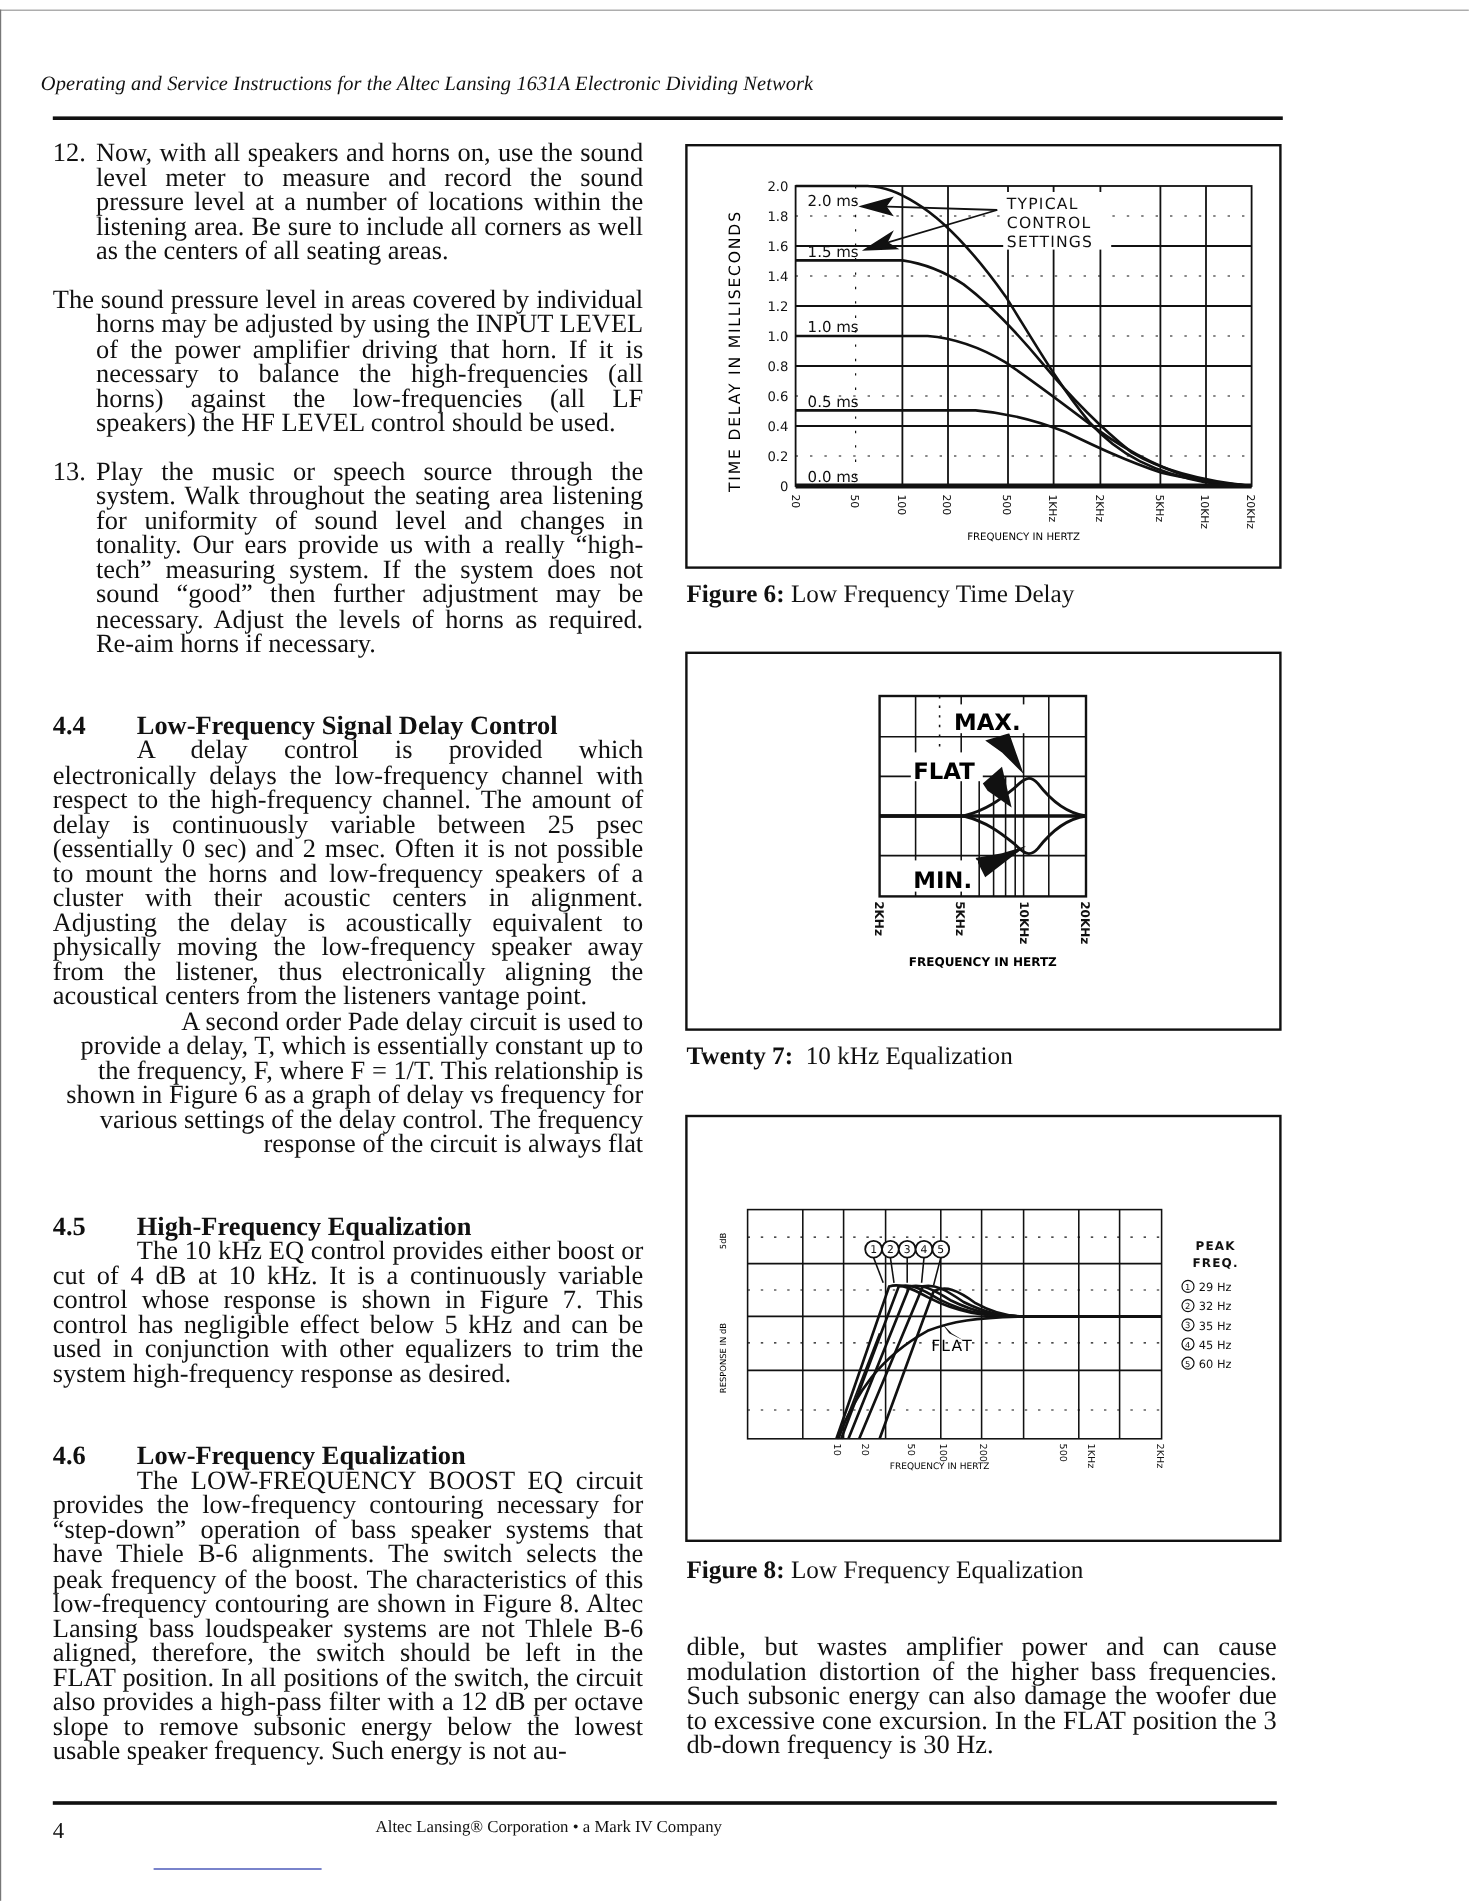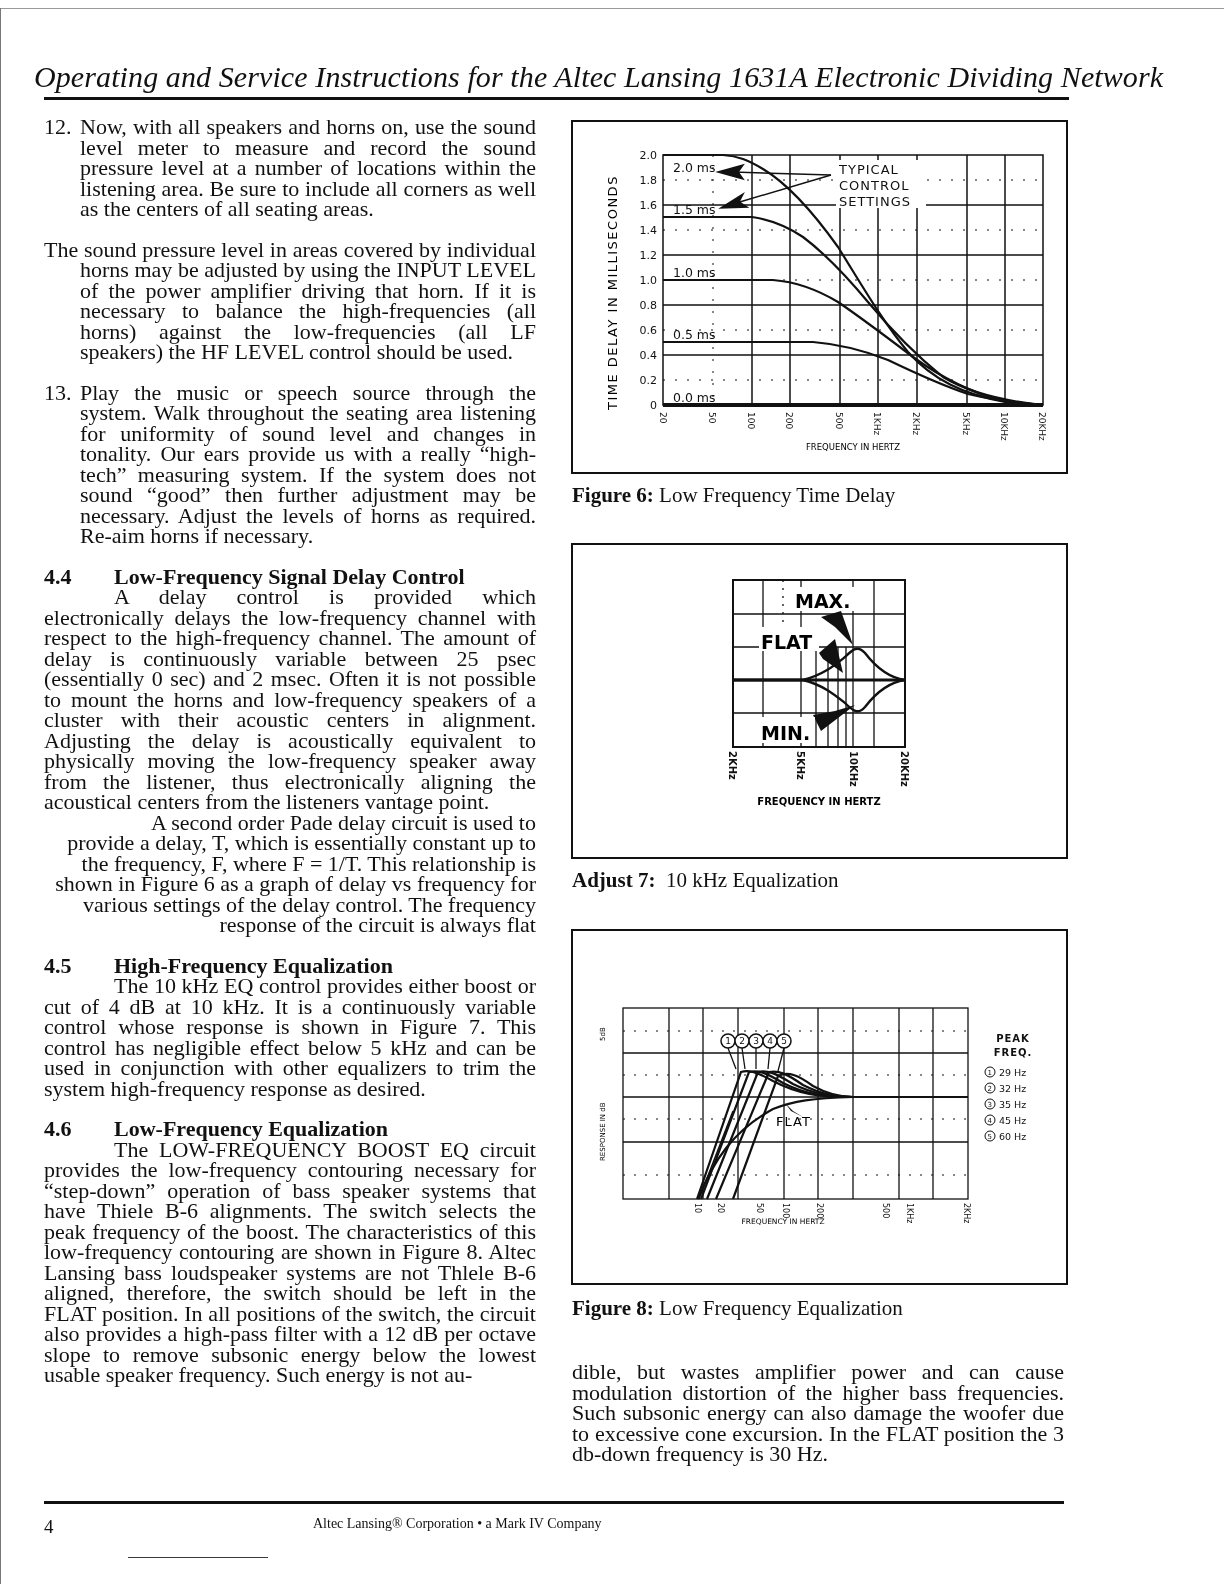--- a/index.html
+++ b/index.html
@@ -1,33 +1,33 @@
 <!DOCTYPE html>
 <html><head>
 <meta charset="utf-8">
 <style>
   html, body { margin: 0; padding: 0; background: #fff; }
   body { width: 1224px; height: 1584px; position: relative; overflow: hidden; font-family: "DejaVu Serif", "Liberation Serif", serif; color: #111; }
   .page-border-left { position: absolute; left: 0; top: 8px; width: 1px; height: 1576px; background: #777; }
   .page-border-top { position: absolute; left: 0; top: 8px; width: 1224px; height: 1px; background: #999; }
-  .header-title { position: absolute; left: 34px; top: 60px; width: 1040px; font-family: "Liberation Serif", serif; font-style: italic; font-size: 30px; letter-spacing: 0.1px; white-space: nowrap; }
+  .header-title { position: absolute; left: 34px; top: 60px; width: 1040px; font-family: "Liberation Serif", serif; font-style: italic; font-size: 17px; letter-spacing: 0.1px; white-space: nowrap; }
   .header-rule { position: absolute; left: 44px; top: 97px; width: 1025px; height: 3px; background: #111; }
   .footer-rule { position: absolute; left: 44px; top: 1501px; width: 1020px; height: 3px; background: #111; }
   .footer-page { position: absolute; left: 44px; top: 1516px; font-family: "Liberation Serif", serif; font-size: 19px; }
   .footer-company { position: absolute; left: 313px; top: 1516px; font-family: "Liberation Serif", serif; font-size: 14px; }
   .footer-link { position: absolute; left: 128px; top: 1557px; width: 140px; height: 1px; background: #2233aa; }
 
   .col { position: absolute; font-family: "Liberation Serif", serif; font-size: 22px; line-height: 20.5px; text-align: justify; }
   .left-col { left: 44px; top: 117px; width: 492px; }
   p { margin: 0; }
   .hang { padding-left: 36px; text-indent: -36px; }
   .num { display: inline-block; width: 36px; text-indent: 0; }
   .gap { height: 20px; }
   .sec-head { font-weight: bold; text-align: left; }
-  .sec-num { display: inline-block; width: 70px; }
+  .sec-num { display: inline-block; width: 70px; margin-top: 28px; }
   .indent { text-indent: 70px; }
 
   .fig-box { position: absolute; border: 2px solid #111; background: #fff; }
   .fig6 { left: 571px; top: 120px; width: 493px; height: 350px; text-align: center; }
   .fig7 { left: 571px; top: 543px; width: 493px; height: 312px; }
   .fig8 { left: 571px; top: 929px; width: 493px; height: 352px; }
   .caption { position: absolute; font-family: "Liberation Serif", serif; font-size: 21px; }
   .caption b { font-weight: bold; }
   .cap6 { left: 572px; top: 483px; }
   .cap7 { left: 572px; top: 868px; }
@@ -191,21 +191,21 @@
     <text x="188" y="195" font-size="19" font-weight="bold">MIN.</text>
     <g font-size="10" font-weight="bold" fill="#111">
       <text transform="translate(156,206) rotate(90)">2KHz</text>
       <text transform="translate(224,206) rotate(90)">5KHz</text>
       <text transform="translate(277,206) rotate(90)">10KHz</text>
       <text transform="translate(328,206) rotate(90)">20KHz</text>
     </g>
     <text x="246" y="260" font-size="10" font-weight="bold" text-anchor="middle">FREQUENCY IN HERTZ</text>
   </svg>
 </div>
-<div class="caption cap7"><b>Adjust 7:</b>&nbsp; <span>10 kHz Equalization</span></div>
+<div class="caption cap7"><b>Twenty 7:</b>&nbsp; <span>10 kHz Equalization</span></div>
 
 <div class="fig-box fig8">
   <svg width="493" height="352" viewBox="0 0 493 352">
 
     <g stroke="#111" stroke-width="1.3" fill="none">
       <rect x="50" y="77" width="345" height="191"></rect>
       <line x1="50" y1="122" x2="395" y2="122"></line>
       <line x1="50" y1="166" x2="395" y2="166"></line>
       <line x1="50" y1="211" x2="395" y2="211"></line>
       <line x1="96" y1="77" x2="96" y2="268"></line>

